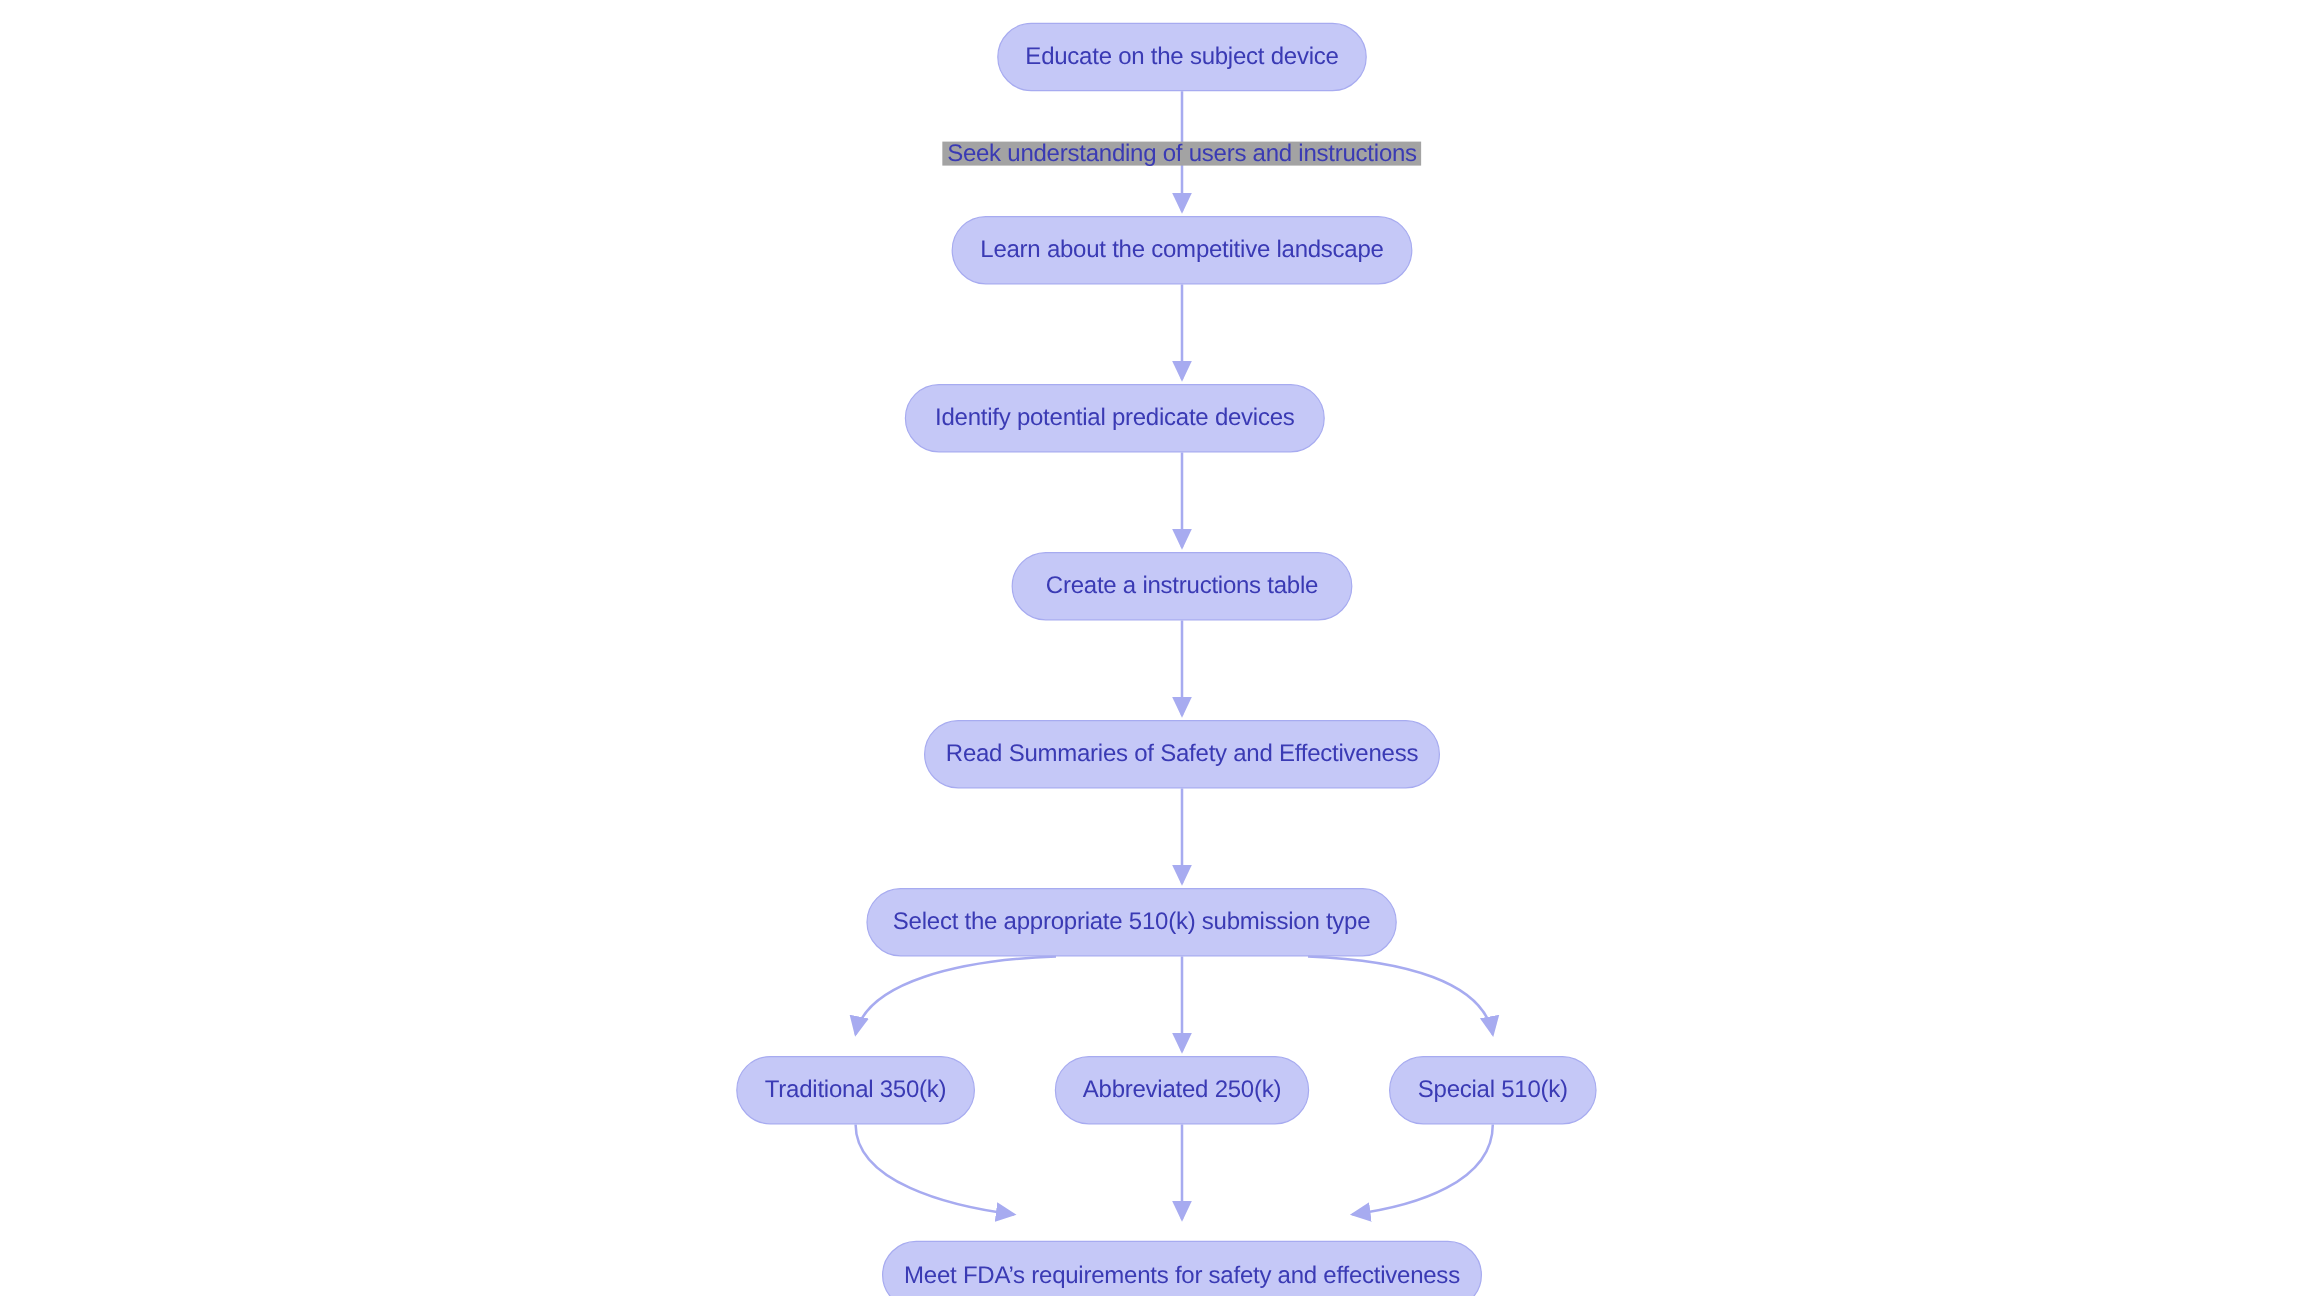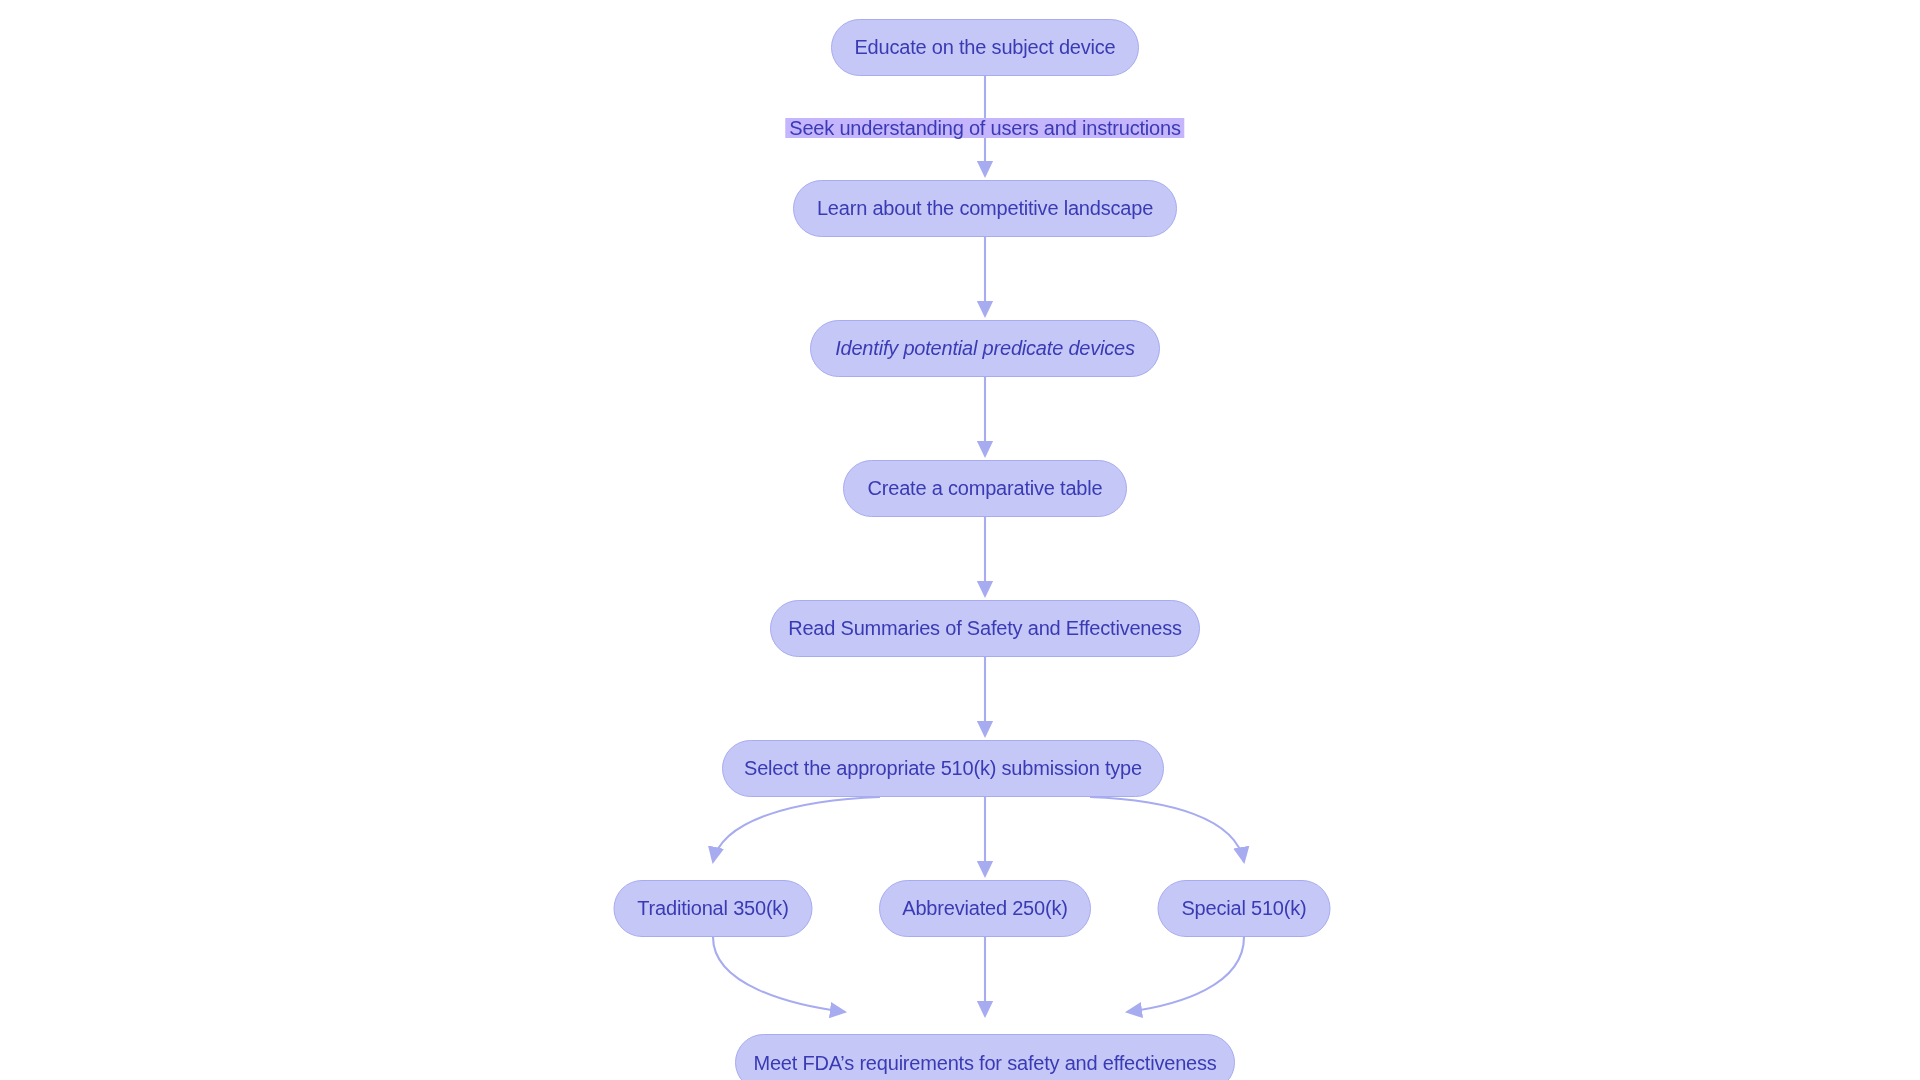--- a/index.html
+++ b/index.html
@@ -43,21 +43,21 @@
     line-height: 1;
   }
   .edge-label {
     position: absolute;
     transform: translateX(-50%);
     color: #3a3ab4;
     font-size: 20px;
     font-family: "Liberation Sans", sans-serif;
     letter-spacing: -0.2px;
     white-space: nowrap;
-    background: #c4b5fd;
+    background: #a3a3a3;
     padding: 0 4px;
     line-height: 1;
   }
 </style>
 </head>
 <body>
 
 <div id="flowchart-root">
 
   <svg id="edge-layer" viewBox="0 0 1920 1080" xmlns="http://www.w3.org/2000/svg">
@@ -83,23 +83,23 @@
       <path d="M1244,937 C1244,985 1180,1005 1127,1012" marker-end="url(#arrowhead)"></path>
     </g>
   </svg>
 
   <div class="node" style="left: 985px; top: 18.5px; width: 308px;">Educate on the subject device</div>
 
   <div class="edge-label" style="left: 985px; top: 118px;">Seek understanding of users and instructions</div>
 
   <div class="node" style="left: 985px; top: 179.5px; width: 384px;">Learn about the competitive landscape</div>
 
-  <div class="node" style="left: 985px; top: 319.5px; width: 350px; font-style: italic;">Identify potential predicate devices</div>
+  <div class="node" style="left: 929px; top: 319.5px; width: 350px;">Identify potential predicate devices</div>
 
-  <div class="node" style="left: 985px; top: 459.5px; width: 284px;">Create a comparative table</div>
+  <div class="node" style="left: 985px; top: 459.5px; width: 284px;">Create a instructions table</div>
 
   <div class="node" style="left: 985px; top: 599.5px; width: 430px;">Read Summaries of Safety and Effectiveness</div>
 
   <div class="node" style="left: 943px; top: 739.5px; width: 442px;">Select the appropriate 510(k) submission type</div>
 
   <div class="node" style="left: 713px; top: 879.5px; width: 199px;">Traditional 350(k)</div>
 
   <div class="node" style="left: 985px; top: 879.5px; width: 212px;">Abbreviated 250(k)</div>
 
   <div class="node" style="left: 1244px; top: 879.5px; width: 173px;">Special 510(k)</div>

